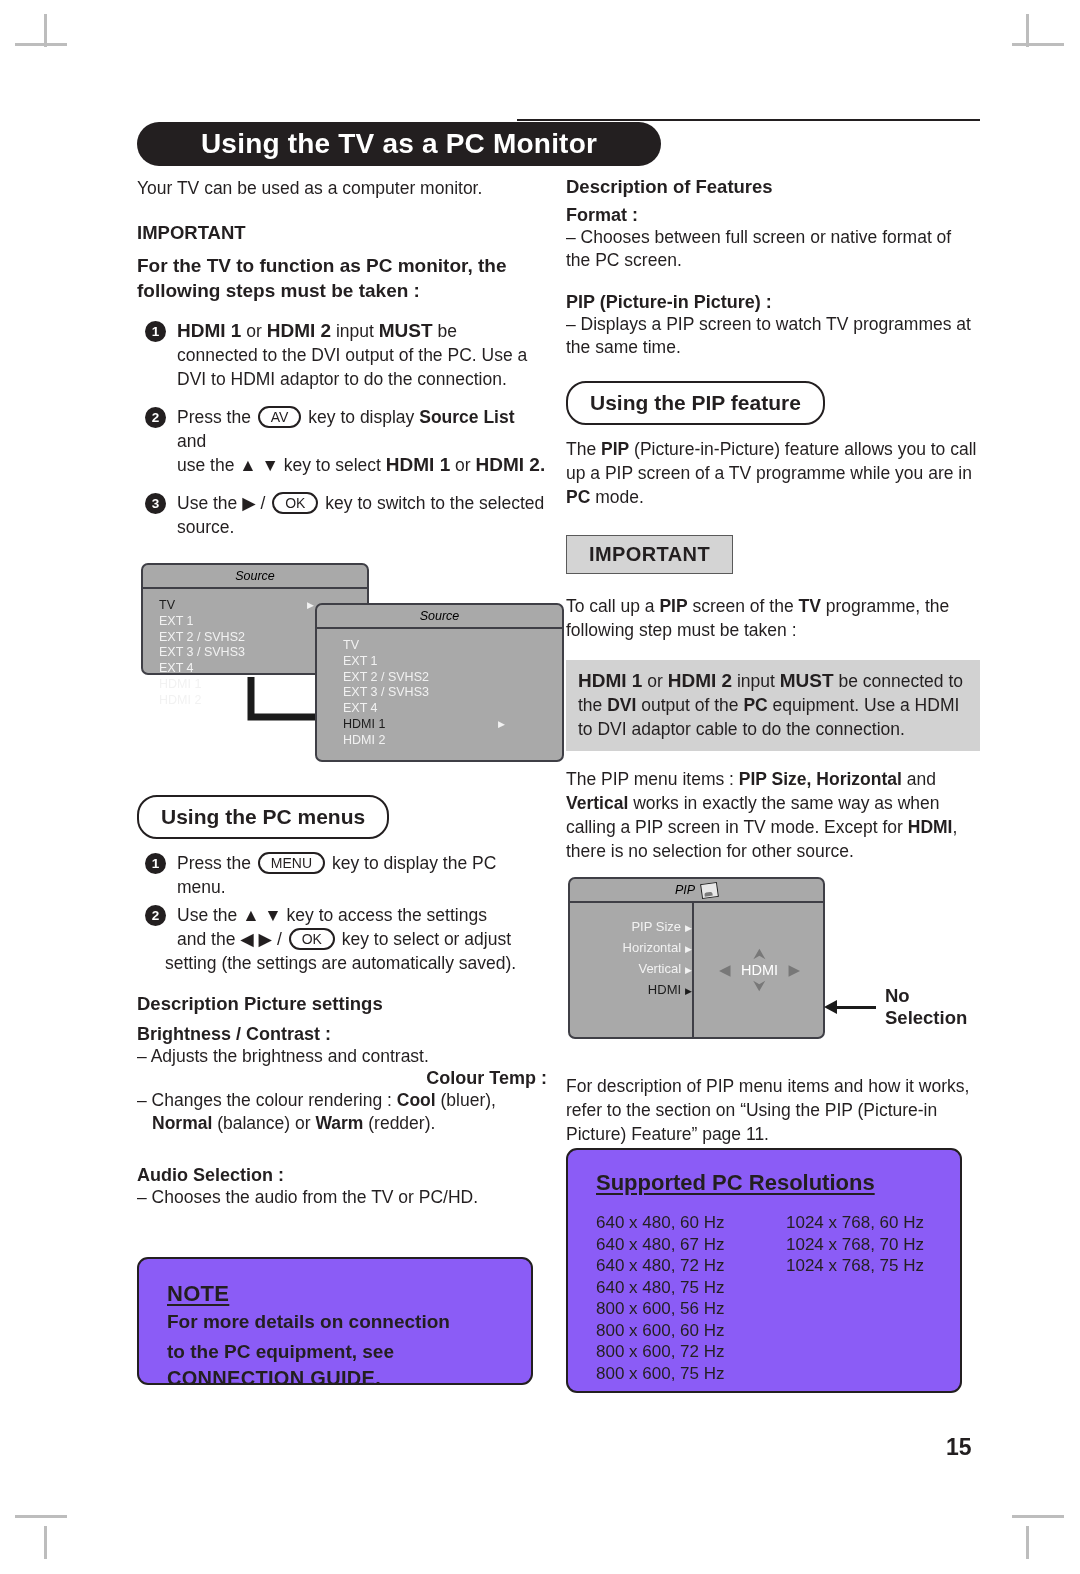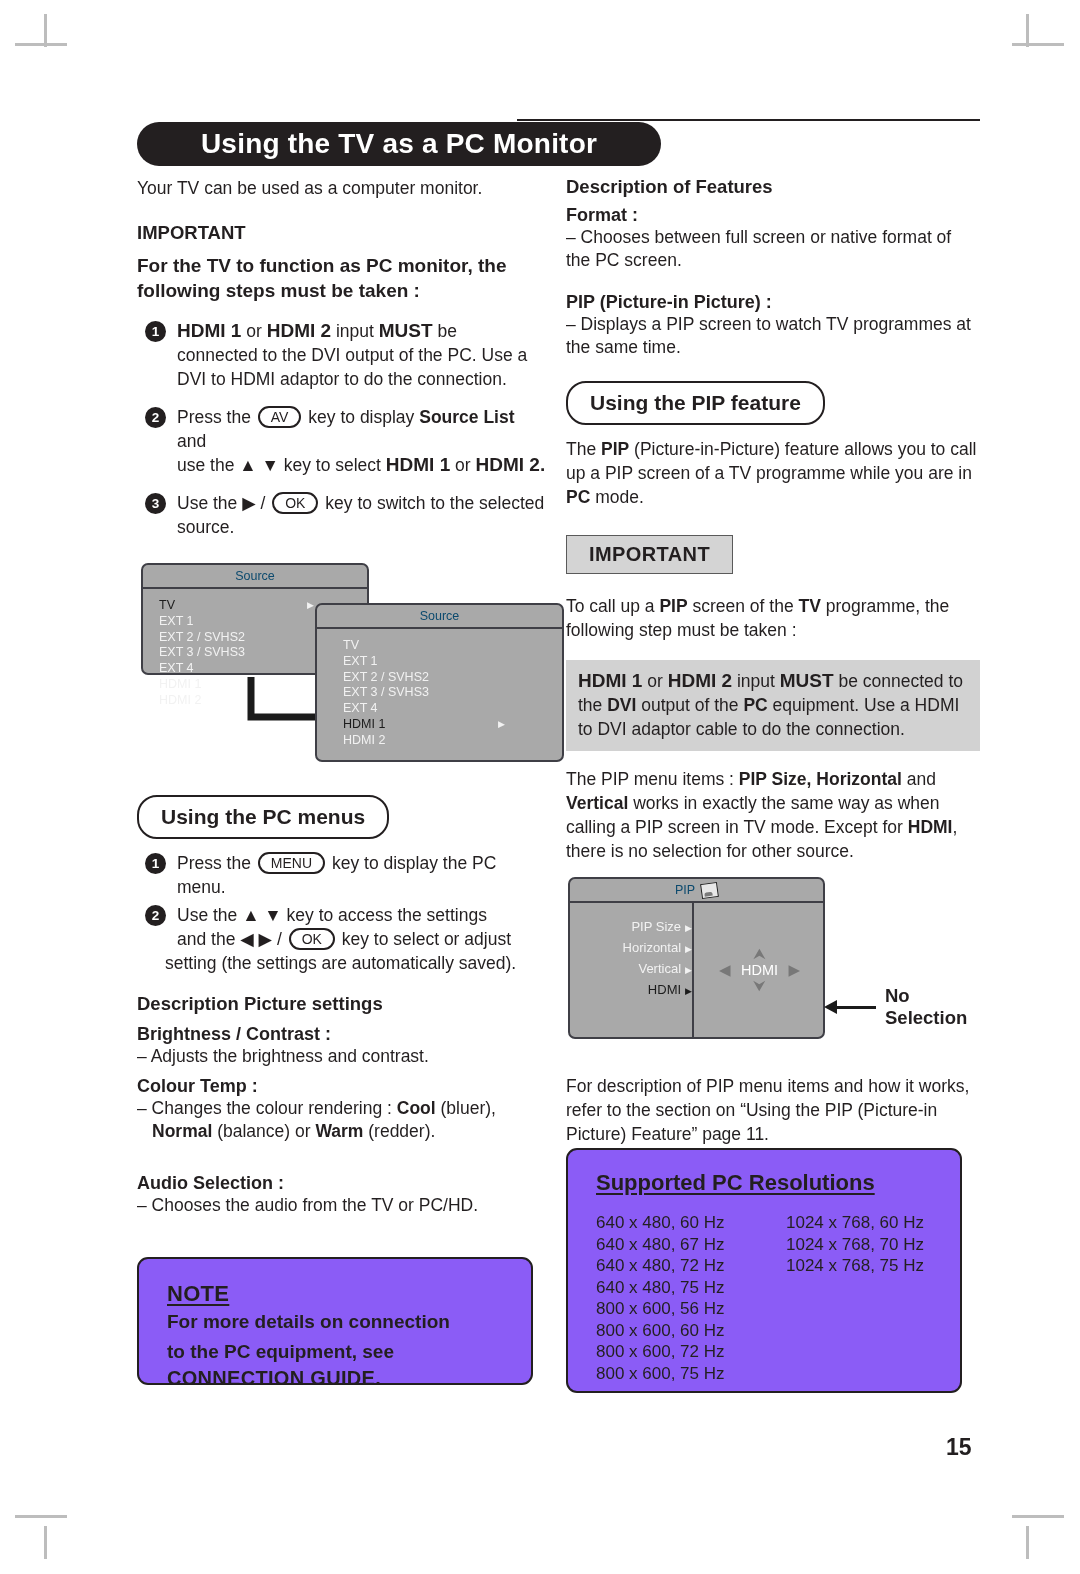--- a/index.html
+++ b/index.html
@@ -77,21 +77,21 @@
   }
 
   
   .osd{
     position:absolute;background:#a9a9a9;
     border:2px solid #3f3f46;border-radius:7px;
   }
   .osd-title{
     height:22px;border-bottom:2px solid #3f3f46;
     display:flex;align-items:center;justify-content:center;
-    color:#0c4a6e;font-size:12.5px;
+    color:#000000;font-size:12.5px;font-style:italic;
   }
   .osd-list{padding:9px 0 0 16px;}
   .osd-item{
     color:#f2f2f2;font-size:12.5px;line-height:15.8px;
     position:relative;white-space:nowrap;
   }
   .osd-item.sel{color:#1c1c1c;}
   .osd-arrow{position:absolute;font-size:9px;line-height:15.8px;}
 
   
@@ -294,21 +294,21 @@
         </div>
       </div>
     </div>
 
     <div style="margin-top:18px;">
       <p class="hdr-ul">Description Picture settings</p>
 
       <p class="sub-b" style="margin-top:6px;">Brightness / Contrast :</p>
       <p class="dash">– Adjusts the brightness and contrast.</p>
 
-      <p class="sub-b" style="margin-top:8px;">Colour Temp :</p>
+      <p class="sub-b" style="text-align:right;">Colour Temp :</p>
       <p class="dash">
         <span>– Changes the colour rendering : </span><span class="b">Cool</span><span> (bluer),</span><br>
         <span class="indent"><span class="b">Normal</span><span> (balance) or </span><span class="b">Warm</span><span> (redder).</span></span>
       </p>
 
       <p class="sub-b" style="margin-top:30px;">Audio Selection :</p>
       <p class="dash">– Chooses the audio from the TV or PC/HD.</p>
     </div>
   </div>
 

